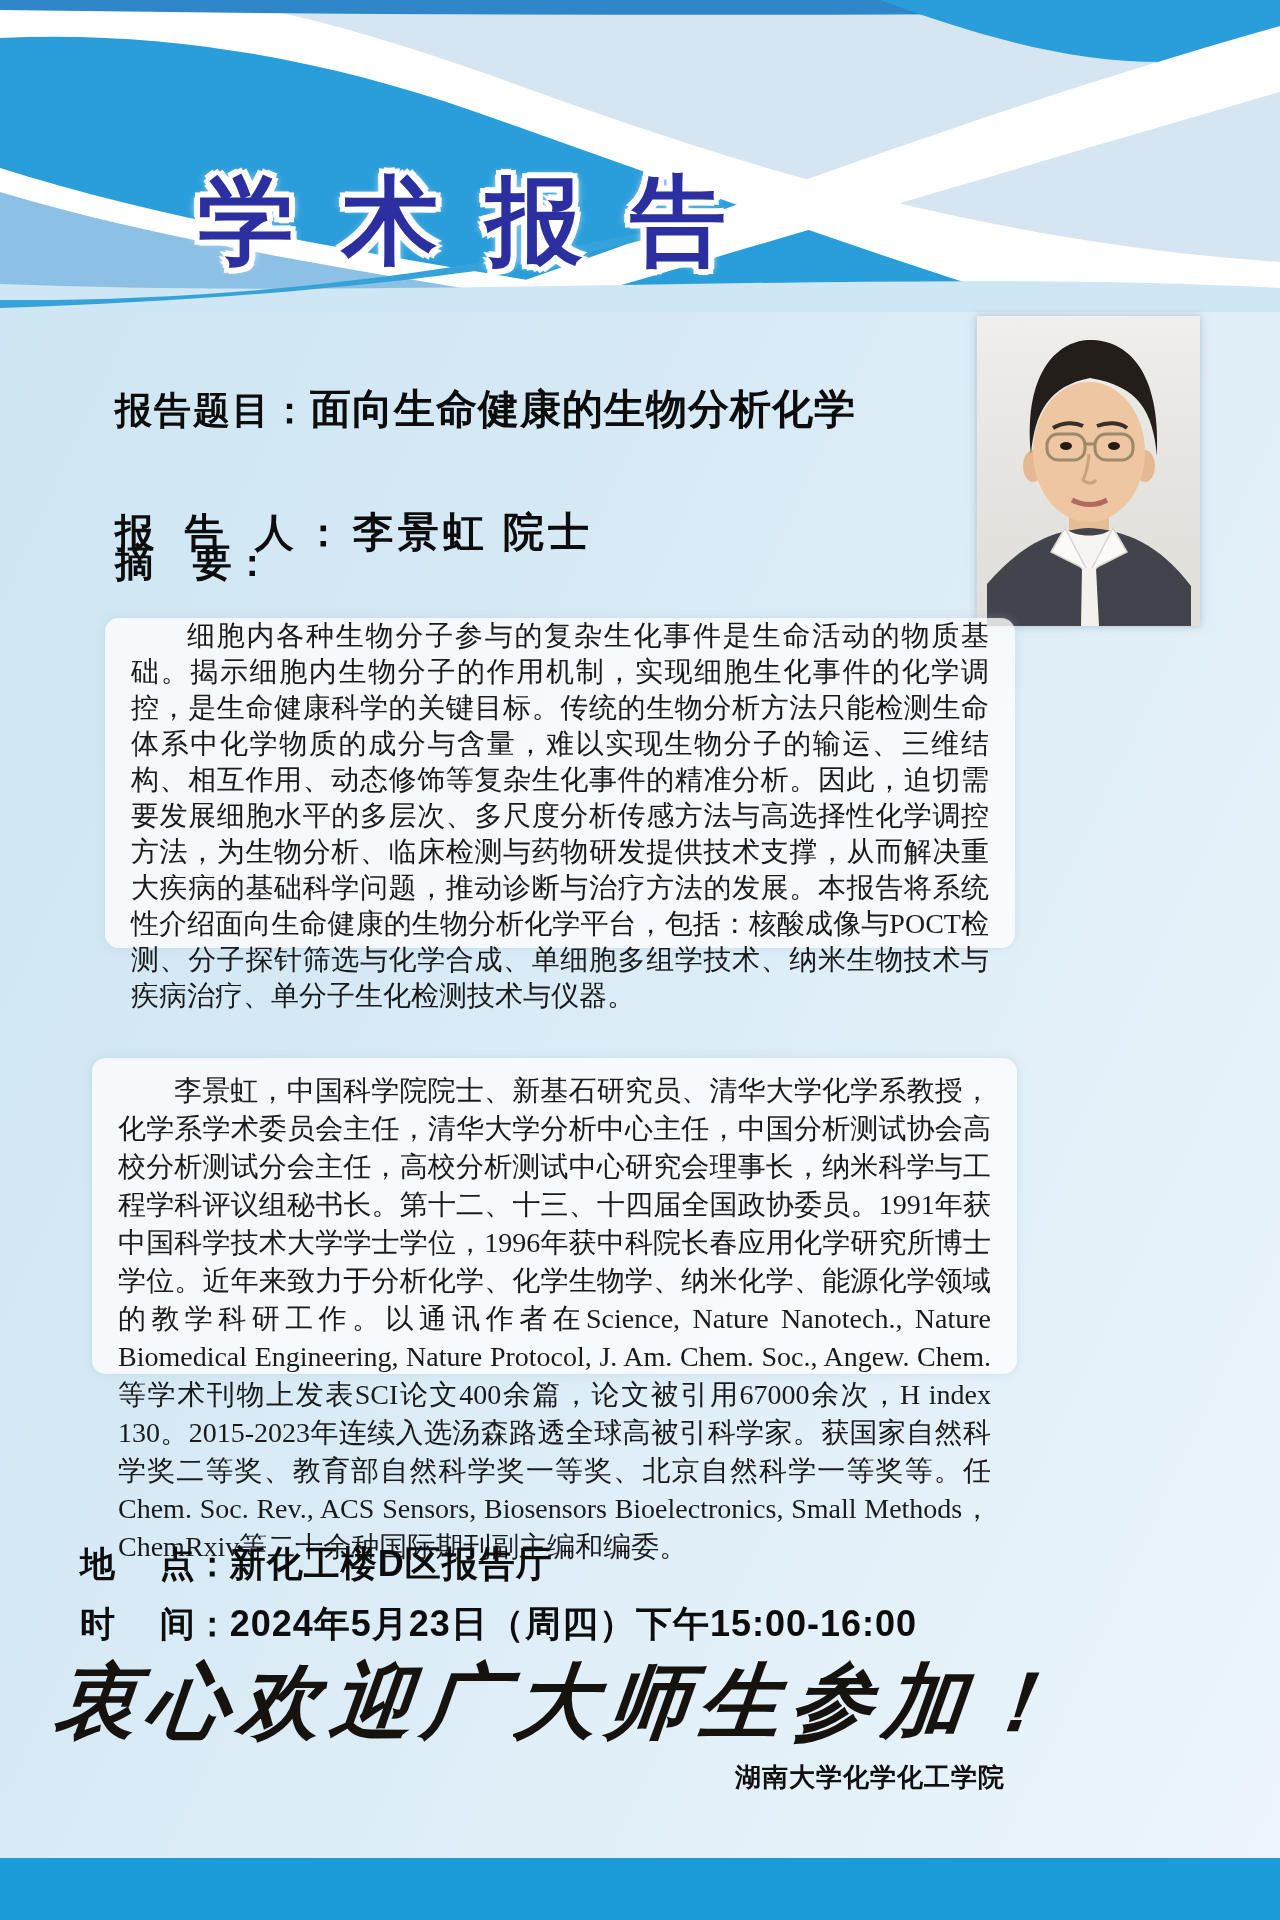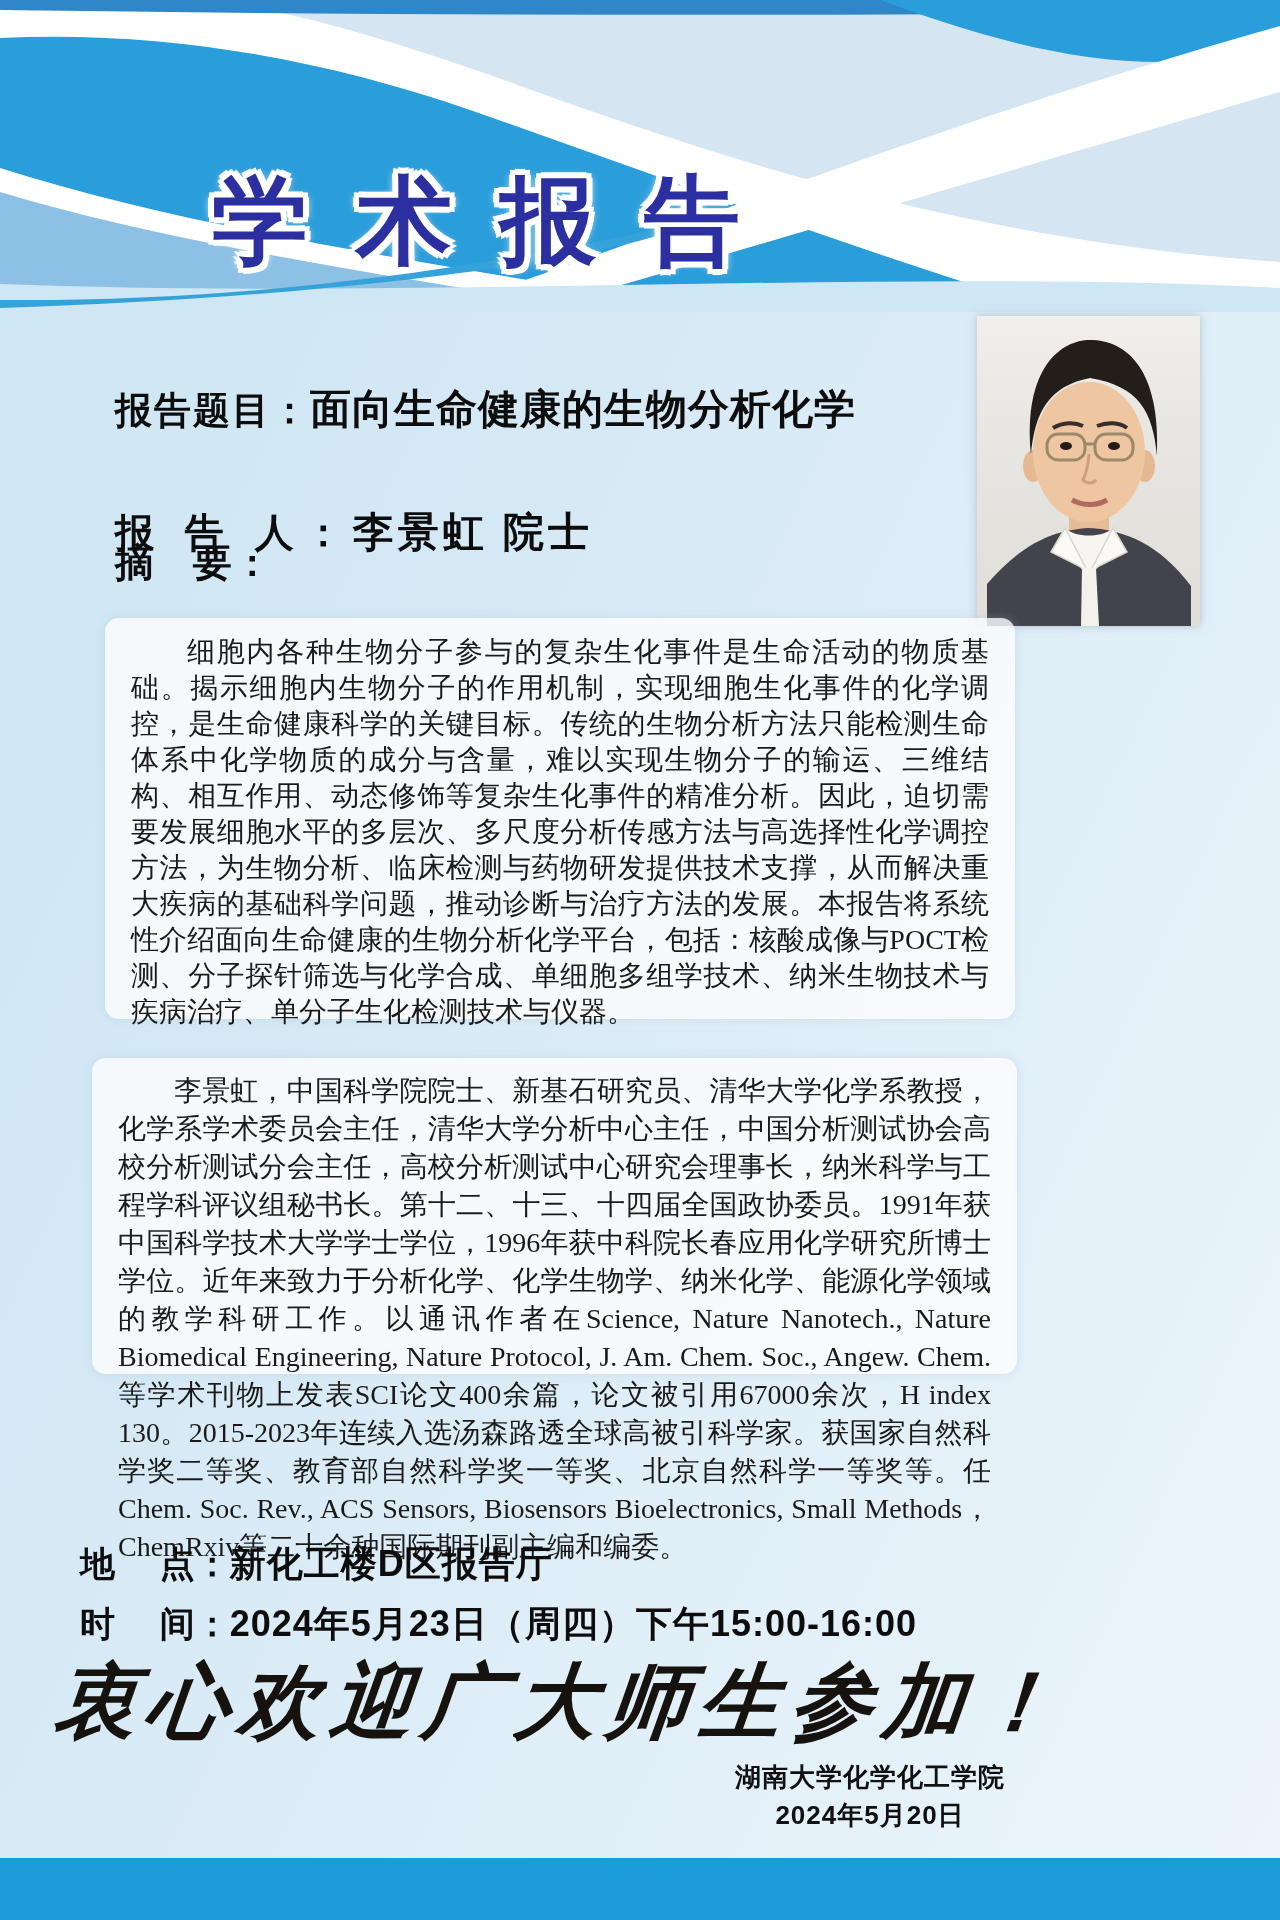--- a/index.html
+++ b/index.html
@@ -3,39 +3,39 @@
 <meta charset="utf-8">
 <style>
   html,body{margin:0;padding:0;}
   body{font-family:"Liberation Sans",sans-serif;background:#9db8c9;}
   .poster{
     position:relative;width:1280px;height:1920px;overflow:hidden;margin:0 auto;
     background:linear-gradient(115deg,#cde5f3 0%,#d5e9f5 35%,#e1eff8 65%,#ecf5fb 100%);
   }
   .hdr{position:absolute;top:0;left:0;width:1280px;height:312px;display:block;}
   .poster-title{
-    position:absolute;top:158px;left:150px;width:700px;text-align:center;
+    position:absolute;top:158px;left:136px;width:700px;text-align:center;
     font-size:96px;font-weight:900;letter-spacing:48px;color:#2b2f9f;
     font-family:"Liberation Sans",sans-serif;white-space:nowrap;
     text-shadow:-5px -5px 0 #fff,5px -5px 0 #fff,-5px 5px 0 #fff,5px 5px 0 #fff,
                  0 -6px 0 #fff,0 6px 0 #fff,-6px 0 0 #fff,6px 0 0 #fff,
                  -4px 0 8px #ffffff,4px 0 8px #ffffff;
   }
   .line-report-title{position:absolute;top:382px;left:115px;white-space:nowrap;color:#0d0d0d;}
   .line-report-title .lbl{font-size:37px;font-weight:800;letter-spacing:2px;}
   .line-report-title .val{font-size:41px;font-weight:900;letter-spacing:1px;}
   .line-speaker{position:absolute;top:505px;left:115px;white-space:nowrap;color:#0d0d0d;}
   .line-speaker .lbl{font-size:39px;font-weight:800;letter-spacing:10px;}
   .line-speaker .val{font-size:41px;font-weight:900;letter-spacing:4px;margin-top:15px;}
   .line-abstract-lbl{position:absolute;top:536px;left:115px;font-size:39px;font-weight:800;
     letter-spacing:14px;color:#0d0d0d;}
   .abstract-box{
-    position:absolute;top:618px;left:105px;width:910px;height:401px;
+    position:absolute;top:618px;left:105px;width:910px;height:330px;
     background:rgba(252,253,254,0.82);border-radius:14px;box-shadow:0 0 10px rgba(160,190,210,0.35);
-    padding:16px 26px;box-sizing:border-box;
+    padding:0 26px;box-sizing:border-box;
   }
   .abstract-box p,.bio-box p{
     margin:0;font-family:"Liberation Serif","DejaVu Serif",serif;
     font-size:28px;line-height:36px;color:#1a1a1a;text-align:justify;text-indent:2em;
   }
   .bio-heading{position:absolute;top:988px;left:100px;font-size:45px;font-weight:900;
     letter-spacing:3px;color:#0d0d0d;}
   .bio-box{
     position:absolute;top:1058px;left:92px;width:925px;height:316px;
     background:rgba(252,253,254,0.82);border-radius:14px;box-shadow:0 0 10px rgba(160,190,210,0.35);
@@ -149,18 +149,17 @@
     <span class="lbl">地　  点：</span><span class="val">新化工楼D区报告厅</span>
   </div>
   <div class="line-time">
     <span class="lbl">时　  间：</span><span class="val">2024年5月23日（周四）下午15:00-16:00</span>
   </div>
 
   <div class="welcome">衷心欢迎广大师生参加！</div>
 
   <div class="footer">
     <div>湖南大学化学化工学院</div>
-    <div>2024年5月20日</div>
   </div>
 
   <div class="bottom-band"></div>
 
 </div>
 
 </body></html>

